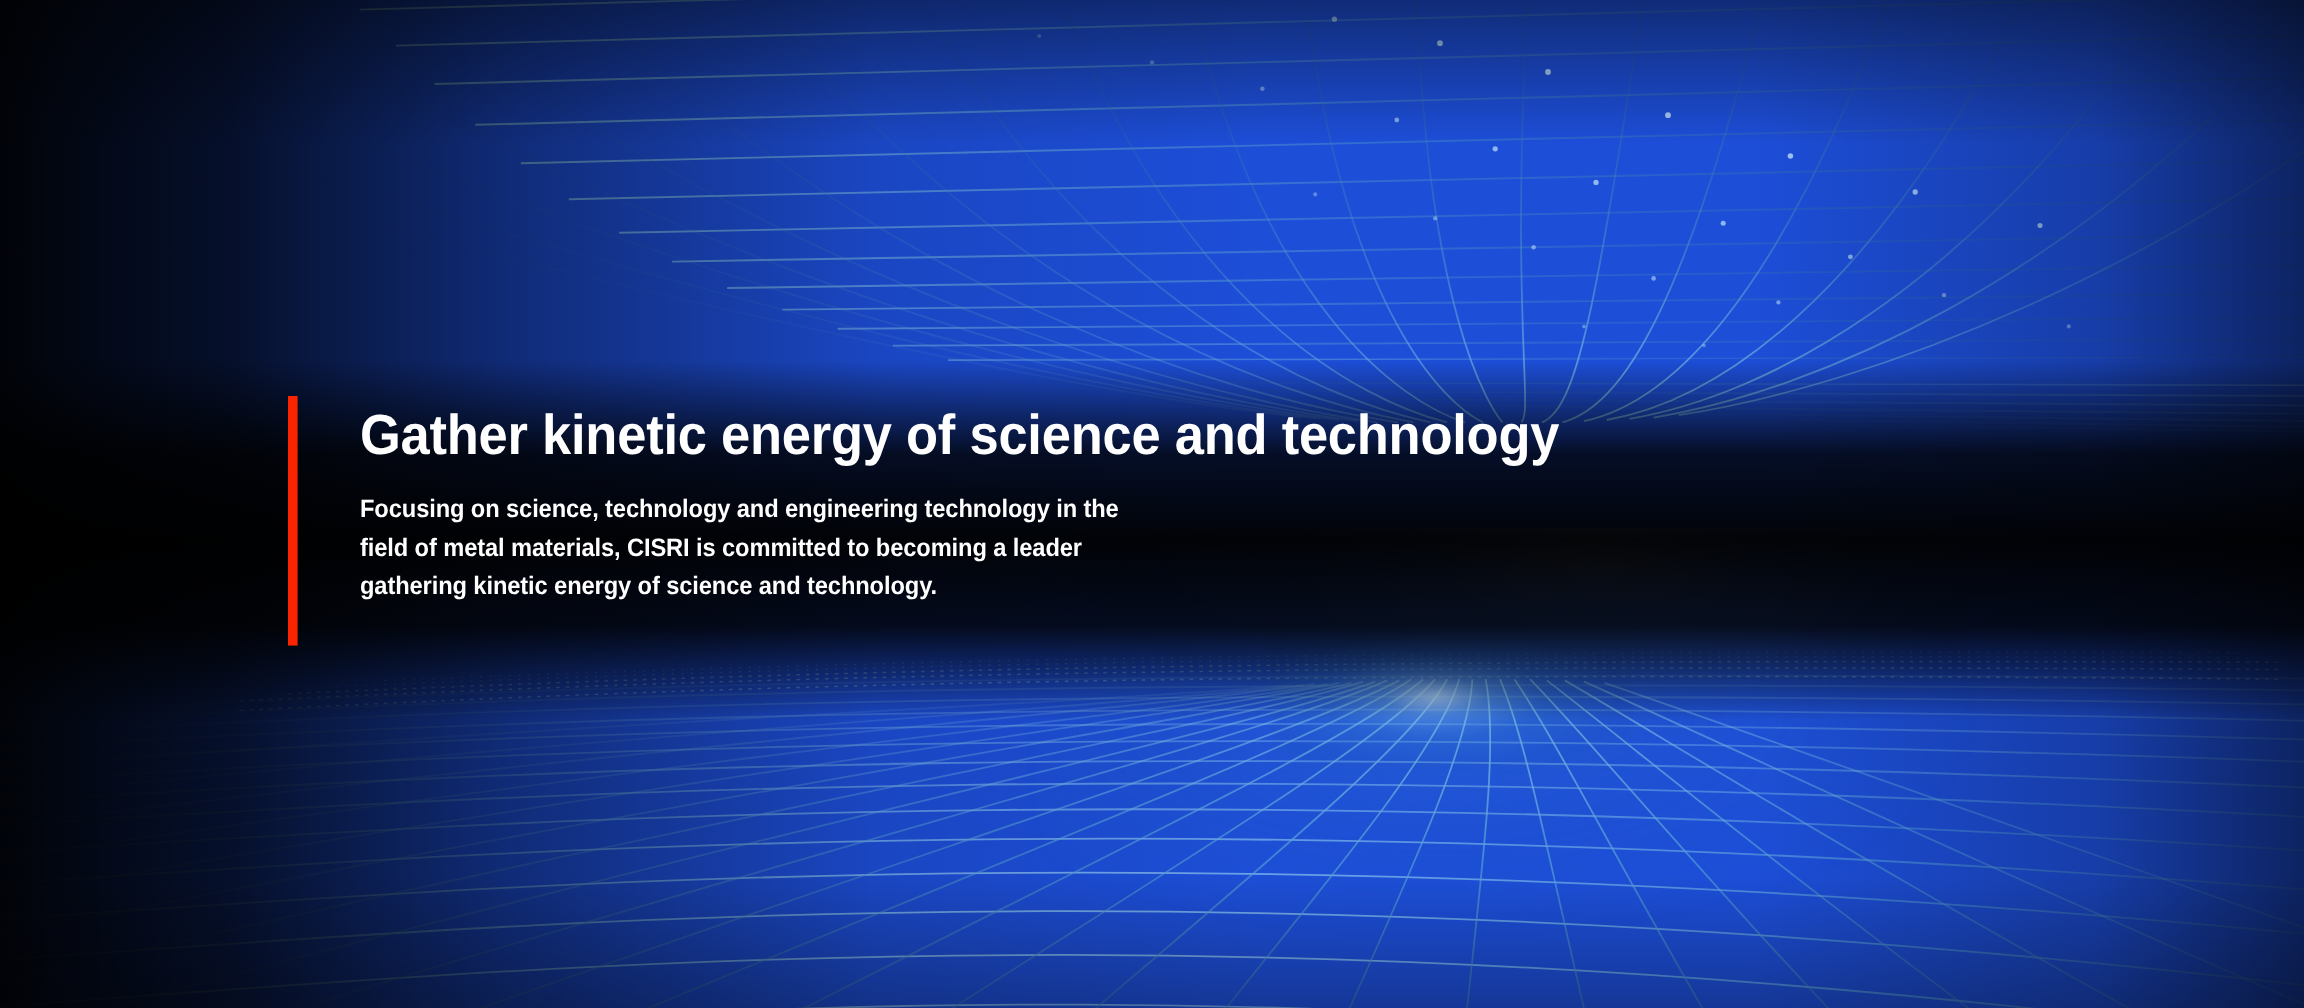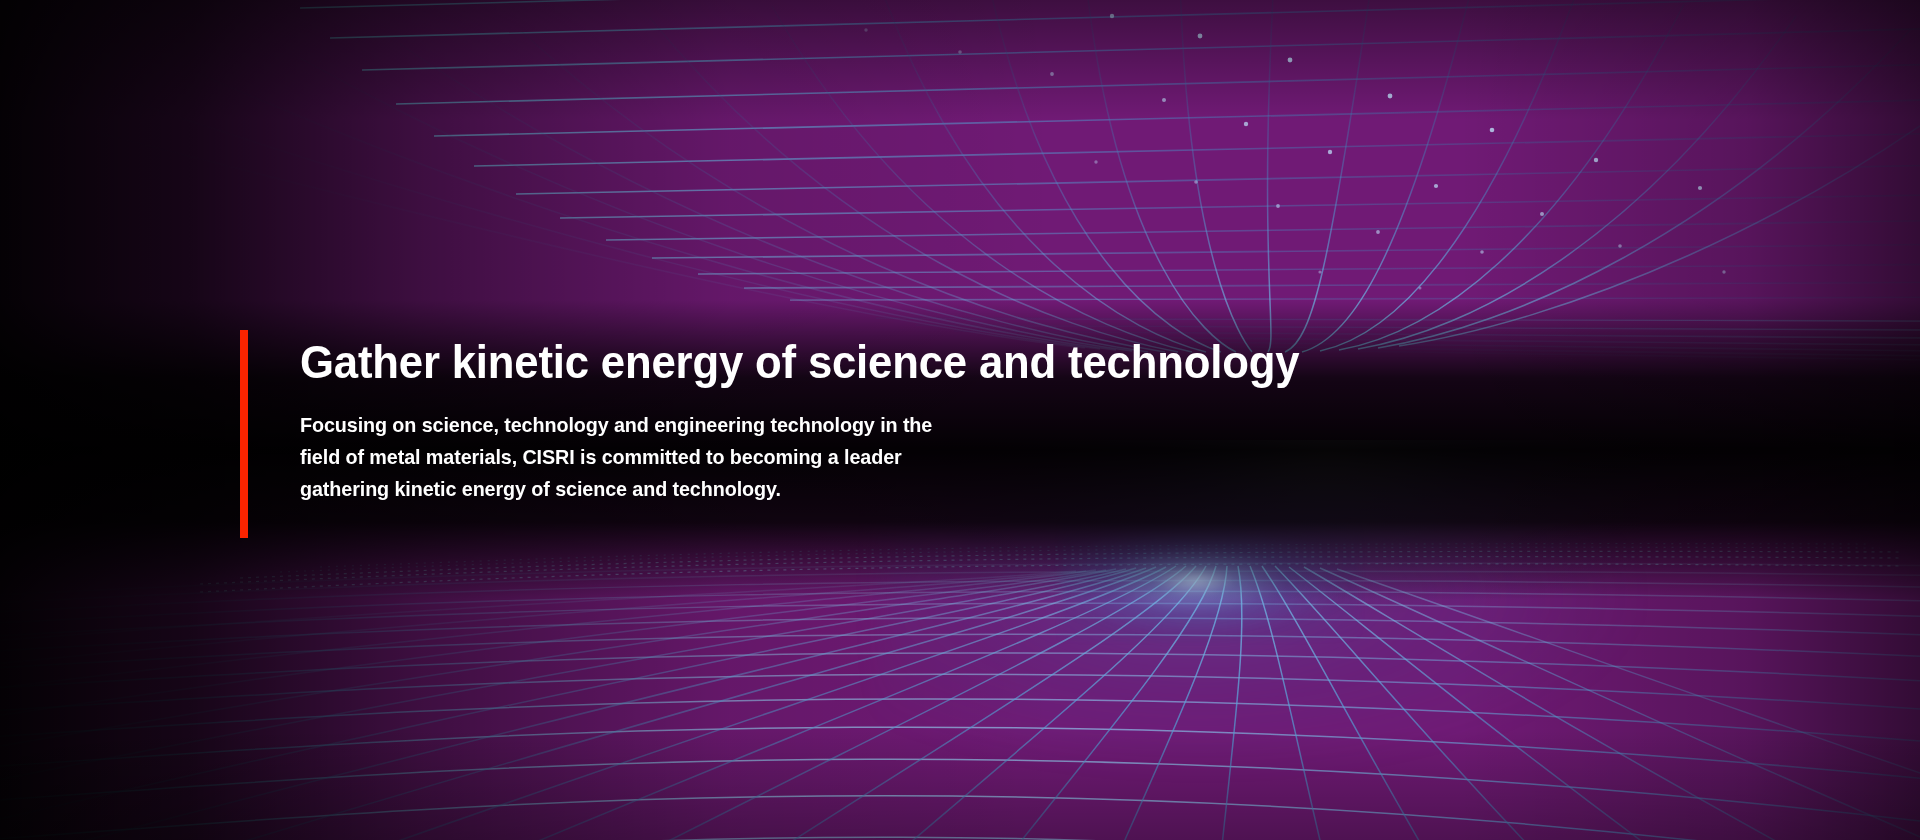--- a/index.html
+++ b/index.html
@@ -7,21 +7,21 @@
     padding: 0;
     background: #000000;
   }
   * { box-sizing: border-box; }
 
   .hero {
     position: relative;
     width: 1920px;
     height: 840px;
     overflow: hidden;
-    background: #701a75;
+    background: #1d4ed8;
     font-family: "Liberation Sans", "DejaVu Sans", sans-serif;
   }
 
   
   .bg-layer {
     position: absolute;
     inset: 0;
     pointer-events: none;
   }
 

